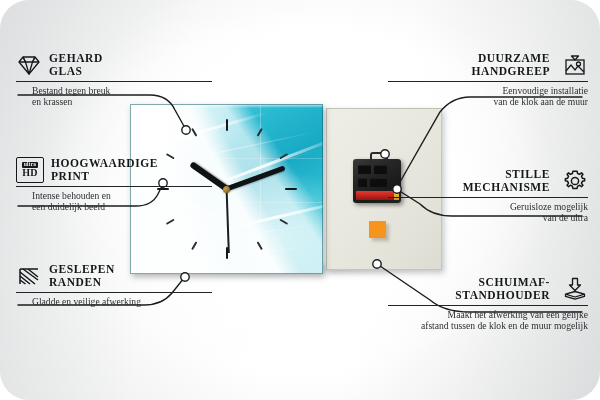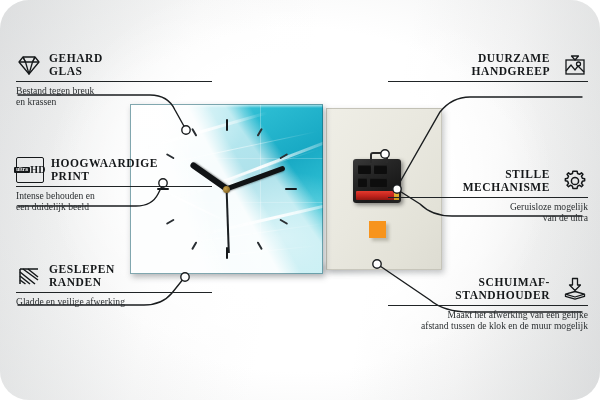--- a/index.html
+++ b/index.html
@@ -90,38 +90,38 @@
   .feature{position:absolute;width:196px;}
   .feature .head{display:flex;align-items:center;gap:7px;}
   .feature .title{font-weight:700;font-size:11.5px;line-height:13px;
       letter-spacing:.55px;color:#15181a;text-transform:uppercase;}
   .feature .rule{height:1px;background:#202426;margin:3px 0 3px;}
   .feature .desc{font-size:9.6px;line-height:11.4px;color:#2b2f31;}
   .ico{width:26px;height:26px;flex:0 0 26px;display:block;}
 
   .feature.left .head{justify-content:flex-start;}
   .feature.left .title{text-align:left;}
-  .feature.left .desc{text-align:left;}
+  .feature.left .desc{text-align:left;margin-left:16px;}
   .feature.right .head{flex-direction:row;justify-content:flex-end;gap:12px;}
   .feature.right .title{text-align:right;}
   .feature.right .desc{text-align:right;}
 
   #f-glass{left:16px;top:52px;}
   #f-print{left:16px;top:157px;}
   #f-edges{left:16px;top:263px;}
   #f-handle{left:388px;top:52px;}
   #f-mech{left:388px;top:168px;}
   #f-foam{left:388px;top:276px;}
 
   #f-handle{width:200px;}
   #f-mech{width:200px;}
   #f-foam{width:200px;}
 
   .hd-badge{width:26px;height:24px;border:1.6px solid #15181a;border-radius:2px;
-      display:flex;flex-direction:row;align-items:center;justify-content:center;line-height:1;}
+      display:flex;flex-direction:column;align-items:center;justify-content:center;line-height:1;}
   .hd-badge .u{font-size:5.2px;font-weight:700;letter-spacing:.2px;color:#15181a;
       background:#15181a;color:#fff;padding:.5px 2px;border-radius:1px;margin-bottom:.5px;}
   .hd-badge .h{font-size:10px;font-weight:700;color:#15181a;letter-spacing:.3px;}
 </style>
 </head>
 <body>
 
 <div id="stage">
 
   <div class="vig"></div>
@@ -305,20 +305,24 @@
       <svg class="ico" viewBox="0 0 26 26">
         <g fill="none" stroke="#15181a" stroke-width="1.3">
           <rect x="4" y="8" width="18" height="14"></rect>
           <path d="M13,8 L9.5,4 L16.5,4 Z" stroke-linejoin="round"></path>
           <path d="M4,19 L9,13 L13,18 L16,14 L22,20"></path>
           <circle cx="16.5" cy="12" r="2"></circle>
         </g>
       </svg>
     </div>
     <div class="rule"></div>
+    <div class="desc">
+      <div>Eenvoudige installatie</div>
+      <div>van de klok aan de muur</div>
+    </div>
   </div>
 
   <div class="feature right" id="f-mech">
     <div class="head">
       <div class="title" style="flex:1">
         <div>STILLE</div>
         <div>MECHANISME</div>
       </div>
       <svg class="ico" viewBox="0 0 26 26">
         <g fill="none" stroke="#15181a" stroke-width="1.5" stroke-linejoin="round">

